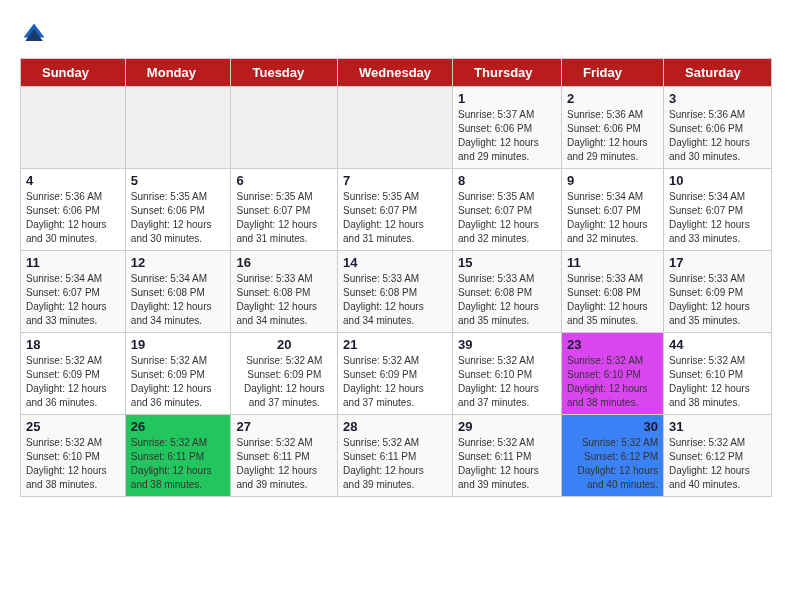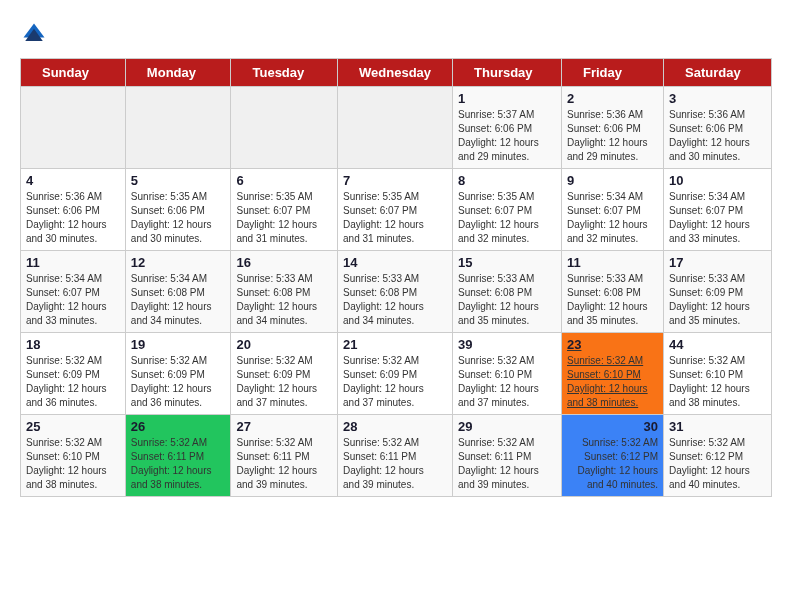--- a/index.html
+++ b/index.html
@@ -268,42 +268,42 @@
 Daylight: 12 hours
 and 36 minutes.</div>
         </td>
         <td style="background: rgb(255, 255, 255);">
           <span class="day-number">19</span>
           <div class="day-info" style="white-space: pre-line;">Sunrise: 5:32 AM
 Sunset: 6:09 PM
 Daylight: 12 hours
 and 36 minutes.</div>
         </td>
-        <td style="background: rgb(255, 255, 255);">
+        <td style="background: rgb(255, 255, 255); text-align: center;">
           <span class="day-number">20</span>
           <div class="day-info" style="white-space: pre-line;">Sunrise: 5:32 AM
 Sunset: 6:09 PM
 Daylight: 12 hours
 and 37 minutes.</div>
         </td>
         <td style="background: rgb(255, 255, 255);">
           <span class="day-number">21</span>
           <div class="day-info" style="white-space: pre-line;">Sunrise: 5:32 AM
 Sunset: 6:09 PM
 Daylight: 12 hours
 and 37 minutes.</div>
         </td>
         <td style="background: rgb(255, 255, 255);">
           <span class="day-number">39</span>
           <div class="day-info" style="white-space: pre-line;">Sunrise: 5:32 AM
 Sunset: 6:10 PM
 Daylight: 12 hours
 and 37 minutes.</div>
         </td>
-        <td style="background: #f97316; text-decoration: underline;">
+        <td style="background: #d946ef;">
           <span class="day-number">23</span>
           <div class="day-info" style="white-space: pre-line;">Sunrise: 5:32 AM
 Sunset: 6:10 PM
 Daylight: 12 hours
 and 38 minutes.</div>
         </td>
         <td style="background: rgb(255, 255, 255);">
           <span class="day-number">44</span>
           <div class="day-info" style="white-space: pre-line;">Sunrise: 5:32 AM
 Sunset: 6:10 PM

